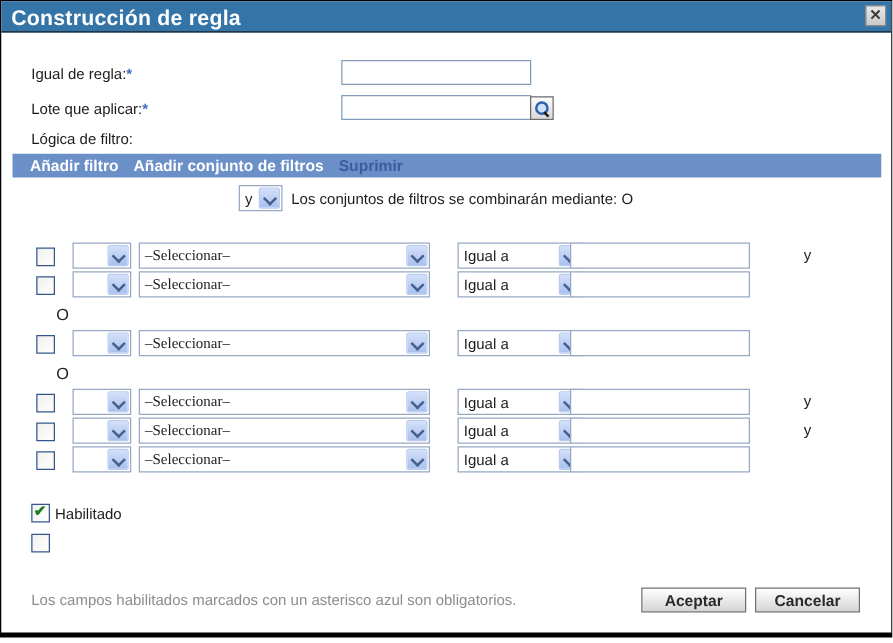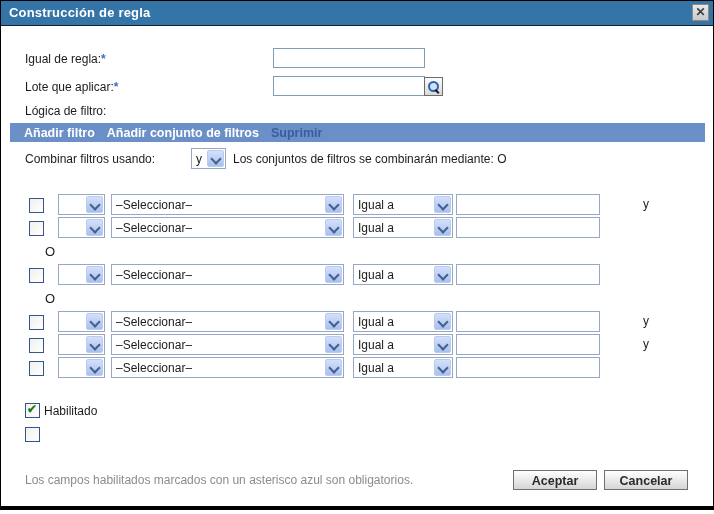--- a/index.html
+++ b/index.html
@@ -1,20 +1,20 @@
 <!DOCTYPE html>
 <html><head>
 <meta charset="utf-8">
 <style>
   html,body{margin:0;padding:0;background:#fff;}
   body{width:714px;height:514px;position:relative;font-family:"Liberation Sans",sans-serif;font-size:12px;color:#1c1c1c;}
   .dialog{position:absolute;left:0;top:0;width:712px;height:505px;border:1px solid #000;border-bottom:4px solid #000;background:#fff;}
   
   .titlebar{position:absolute;left:0;top:0;width:100%;height:24px;background:#3574a6;border-bottom:1px solid #16222e;}
-  .title{position:absolute;left:8px;top:4px;color:#fff;font-weight:bold;font-size:13px;letter-spacing:.2px;}
+  .title{position:absolute;left:8px;top:4px;color:#fff;font-weight:bold;font-size:17px;letter-spacing:.2px;}
   .close-btn{position:absolute;right:4px;top:3px;width:17px;height:17px;background:linear-gradient(#e9e9e9,#c9c9c9);border:1px solid #8a8a8a;box-sizing:border-box;text-align:center;line-height:15px;font-size:12px;font-weight:bold;color:#3c3c3c;cursor:pointer;}
   
   .lbl{position:absolute;color:#1c1c1c;}
   .req{color:#3f6fbf;font-weight:bold;}
   
   .txt{position:absolute;height:18px;border:1px solid #7f9db9;background:#fff;box-sizing:content-box;font-family:inherit;font-size:12px;padding:0 2px;}
   
   .search-btn{position:absolute;left:423px;top:76px;width:19px;height:19px;border:1px solid #6b6b6b;background:linear-gradient(#fdfdfd,#d8d8d8);box-sizing:border-box;cursor:pointer;}
   .lens{position:absolute;left:3px;top:3px;width:7px;height:7px;border:2px solid #2f62ae;border-radius:50%;background:#cfe0f7;}
   .lens-handle{position:absolute;left:11px;top:11px;width:5px;height:2px;background:#1c1c1c;transform:rotate(45deg);transform-origin:0 0;}
@@ -28,22 +28,22 @@
   .sel-btn{width:17px;height:17px;margin:1px;background:linear-gradient(#d4e0fa,#a9c0ee);border:1px solid #b9cbf0;border-radius:2px;box-sizing:border-box;flex:0 0 17px;position:relative;}
   .chev{position:absolute;left:4px;top:4px;width:6px;height:6px;border-right:2px solid #44618e;border-bottom:2px solid #44618e;transform:rotate(45deg);}
   
   .cb{position:absolute;width:13px;height:13px;border:1px solid #34568c;background:linear-gradient(135deg,#f0f0ee,#fff);box-sizing:content-box;cursor:pointer;}
   .cb .tick{position:absolute;left:1px;top:-2px;font-size:12px;font-weight:bold;color:#1f7a1f;}
   
   .filter-area{position:absolute;left:0;top:193px;width:714px;}
   .f-row{position:relative;height:21px;margin-bottom:2px;}
   .f-row .cb{left:28px;top:4px;}
   .sel-small{left:57px;width:47px;}
-  .sel-wide{left:110px;width:233px;}
-  .sel-op{left:352px;width:100px;text-align:right;}
+  .sel-wide{left:110px;width:233px;font-family:Liberation Serif, serif;}
+  .sel-op{left:365px;width:100px;text-align:right;}
   .f-row .sel{top:0;}
   .f-input{position:absolute;left:455px;top:0;width:138px;height:19px;border:1px solid #96a8c3;background:#fff;font-family:inherit;font-size:12px;padding:0 2px;}
   .conj{position:absolute;left:642px;top:3px;}
   .sep{position:relative;height:24px;padding-left:44px;box-sizing:border-box;font-size:13px;line-height:24px;}
   
   .note{position:absolute;left:24px;top:448px;color:#8c8c8c;margin-top:24px;}
   .btn{position:absolute;top:469px;width:84px;height:20px;border:1px solid #707070;background:linear-gradient(#ffffff,#d5d5d5);font-family:inherit;font-weight:bold;font-size:12.5px;color:#2b2b2b;text-align:center;line-height:18px;box-sizing:border-box;cursor:pointer;}
 </style>
 </head>
 <body>
@@ -66,21 +66,20 @@
     </span>
 
   <span class="lbl" style="left:24px;top:103px;">Lógica de filtro:</span>
 
   <div class="toolbar">
     <span class="tb-item">Añadir filtro</span>
     <span class="tb-item">Añadir conjunto de filtros</span>
     <span class="tb-item disabled">Suprimir</span>
   </div>
 
-  <span class="lbl" style="left:24px;top:151px;">Combinar filtros usando:</span>
   <span class="sel" style="left:190px;top:147px;width:35px;">
     <span class="sel-text">y</span>
     <span class="sel-btn">
         <i class="chev"></i>
       </span>
   </span>
   <span class="lbl" style="left:232px;top:151px;">Los conjuntos de filtros se combinarán mediante: O</span>
 
   <div class="filter-area">
   <div class="f-row">

